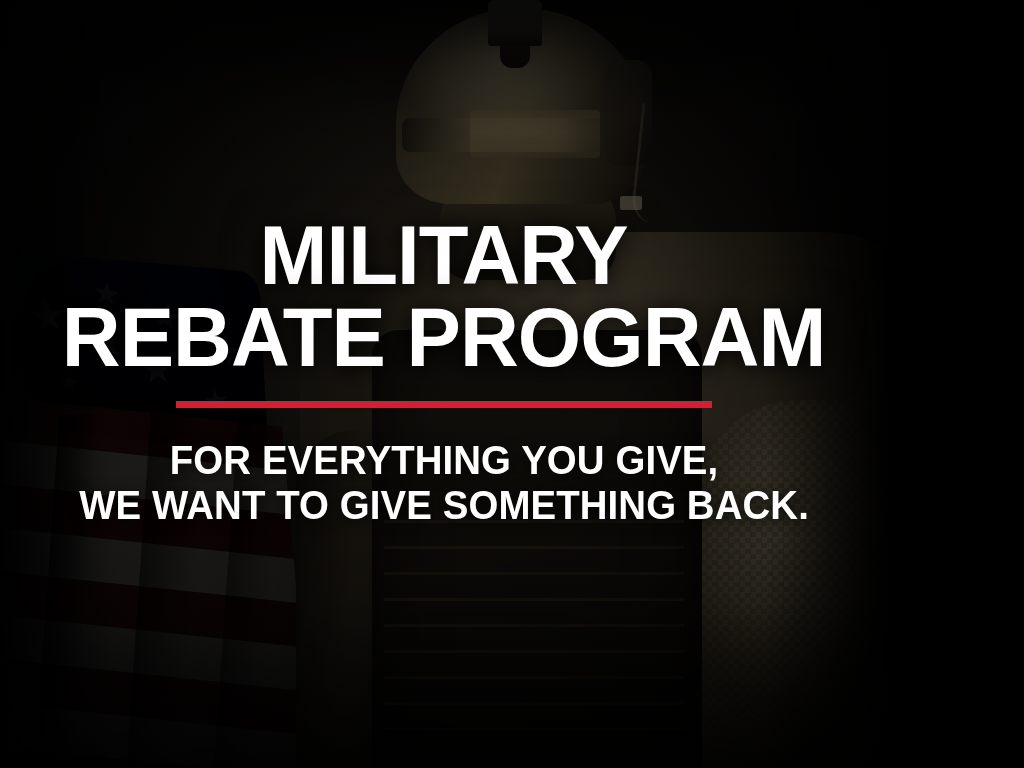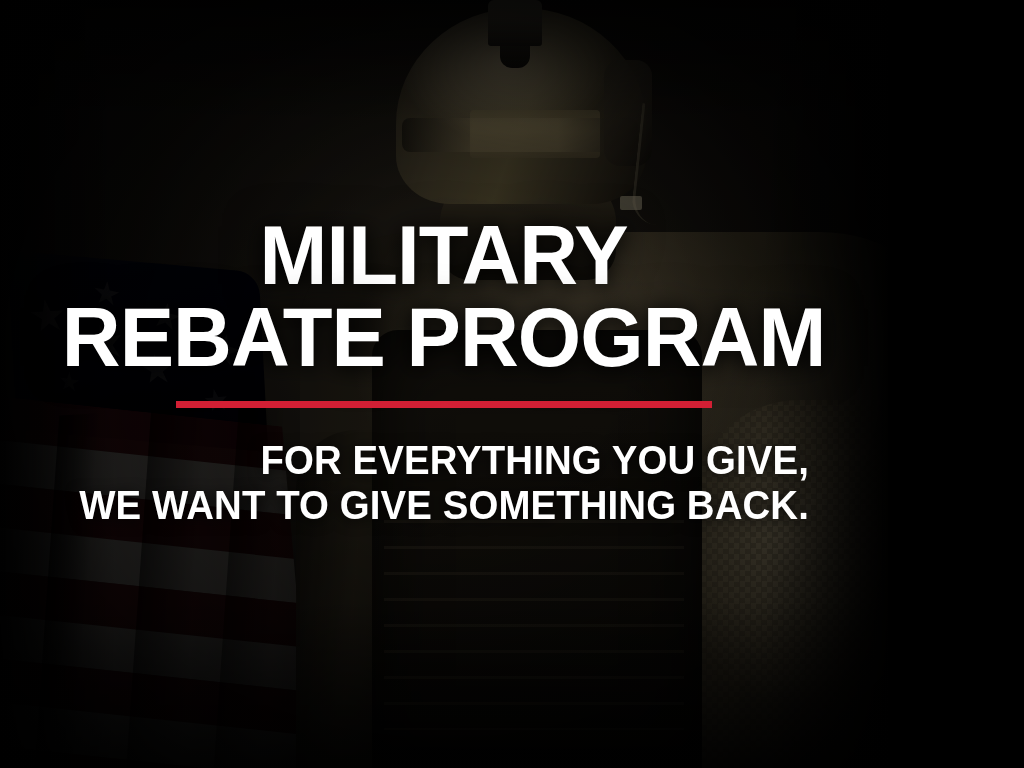--- a/index.html
+++ b/index.html
@@ -258,21 +258,20 @@
 
   .sub {
     margin-top:30px;
     color:#fff;
     font-family:"Liberation Sans", sans-serif;
     font-weight:700;
     font-size:40px;
     line-height:1.14;
     letter-spacing:.1px;
     text-shadow:0 2px 14px rgba(0,0,0,.85);
-    text-align:right;
   }
   .sub .ln { display:block; transform:scaleX(.96); }
 </style>
 </head>
 <body>
 
 <div id="poster">
 
   <div class="photo">
     <div class="bg-base"></div>

